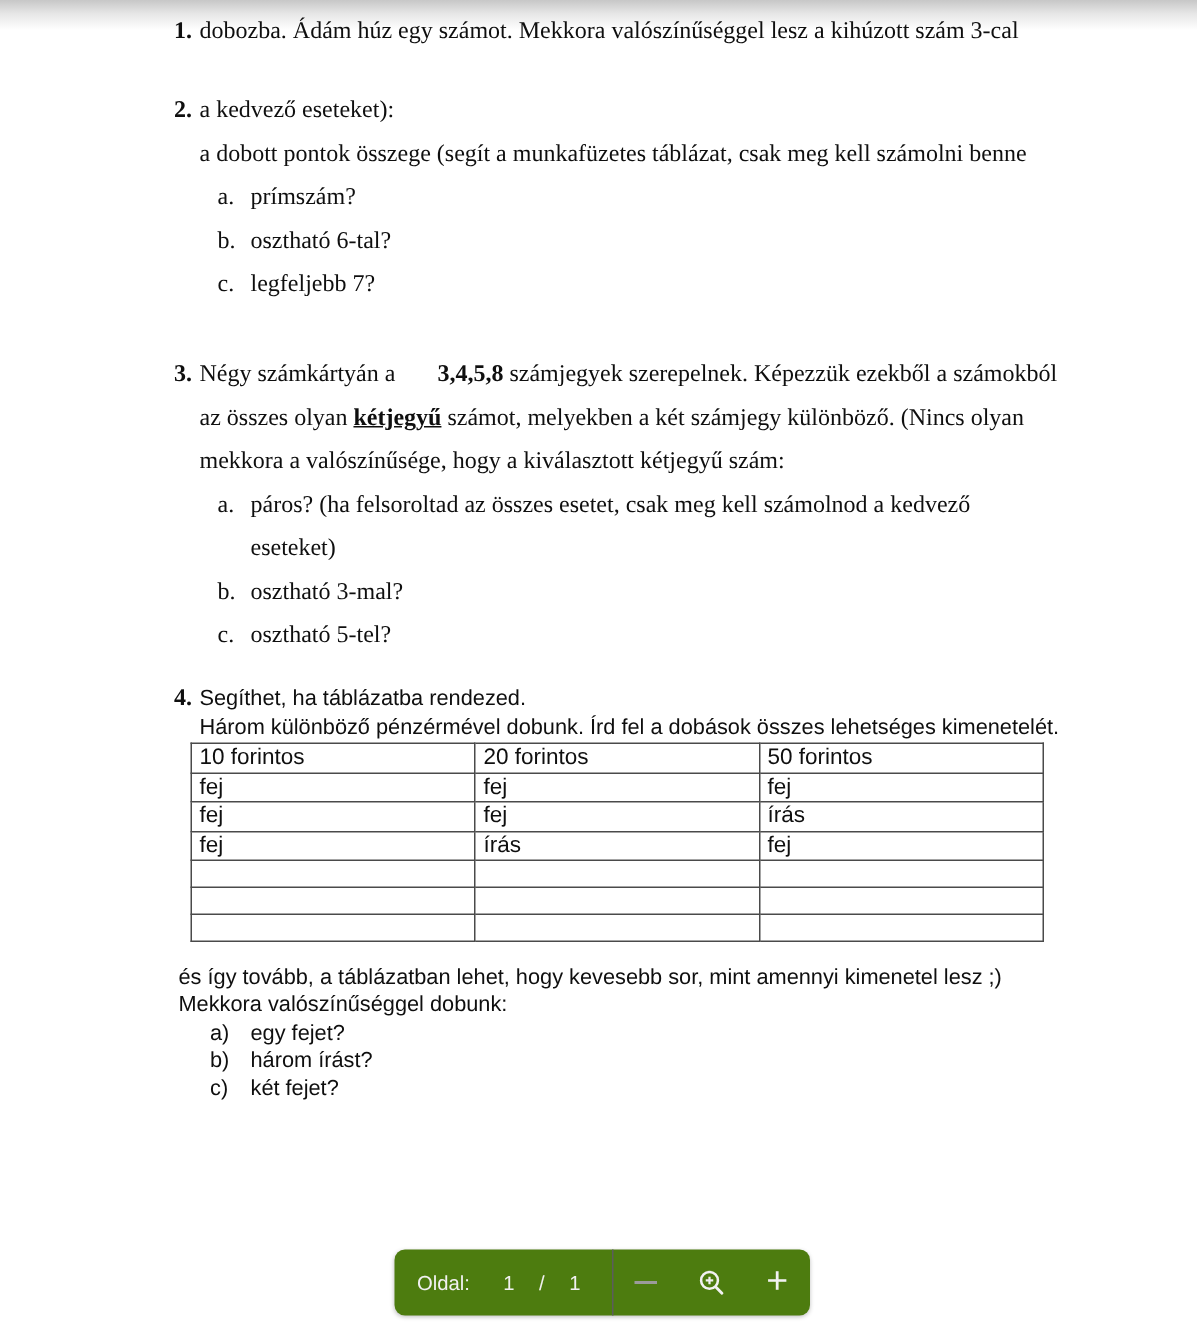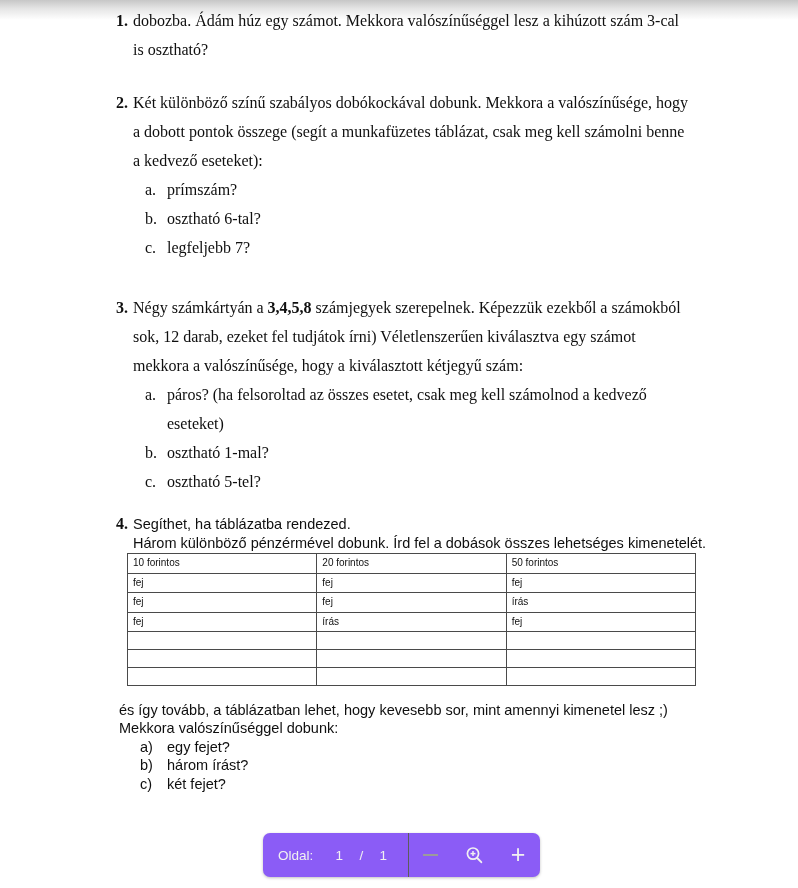--- a/index.html
+++ b/index.html
@@ -19,50 +19,50 @@
     position: absolute; top: 0; left: 116px; width: 682px;
   }
   
   .problem { font-size: 16px; line-height: 29px; }
   .p-row { display: flex; white-space: nowrap; }
   .p-num { font-weight: bold; width: 17px; flex: 0 0 17px; }
   .p-body { flex: 1; }
   .line { white-space: nowrap; }
   .sub-item { display: flex; margin-left: 29px; white-space: nowrap; }
   .sub-label { width: 22px; flex: 0 0 22px; }
-  .bold { font-weight: bold; }
+  .bold { font-weight: bold; margin-left: 24px; }
   .bold-underline { font-weight: bold; text-decoration: underline; }
   
   .problem4 { font-size: 14.5px; line-height: 18.5px; font-family: "Liberation Sans", sans-serif; }
   .problem4 .p-num { font-family: "Liberation Serif", serif; font-size: 16px; width: 17px; flex: 0 0 17px; }
   .coin-table {
     border-collapse: collapse;
     margin-left: 11px;
     margin-top: 1px;
     width: 569px;
     table-layout: fixed;
     font-family: "Liberation Sans", sans-serif;
-    font-size: 10px;
+    font-size: 15px;
   }
   .coin-table td {
     border: 1px solid #4a4a4a;
     height: 17.9px;
     padding: 0 0 0 5px;
     vertical-align: middle;
     white-space: nowrap;
     overflow: hidden;
   }
   .after-table { margin-top: 15px; }
   .p4-item { display: flex; margin-left: 24px; white-space: nowrap; }
   .p4-item .sub-label { width: 27px; flex: 0 0 27px; }
   
   .toolbar {
     position: absolute; left: 263px; top: 833px;
     width: 277px; height: 44px;
-    background: #8b5cf6;
+    background: #4d7c0f;
     border-radius: 7px;
     display: flex; align-items: center;
     font-family: "Liberation Sans", sans-serif;
     color: #f1f1f1;
     font-size: 13.5px;
     box-shadow: 0 1px 3px rgba(0,0,0,0.25);
   }
   .tb-left { display: flex; align-items: center; gap: 0; padding-left: 15px; width: 145px; }
   .tb-page-label { margin-right: 14px; }
   .tb-num { width: 24px; text-align: center; background: transparent; border: none; color: #f1f1f1; font-size: 13.5px; font-family: "Liberation Sans", sans-serif; }
@@ -82,32 +82,30 @@
 
 <div class="top-shadow"></div>
 
 <div class="doc">
 
   <div class="problem" style="margin-top:6px;">
     <div class="p-row">
       <span class="p-num">1.</span>
       <div class="p-body">
         <div class="line">dobozba. Ádám húz egy számot. Mekkora valószínűséggel lesz a kihúzott szám 3-cal</div>
-        <div class="line">is osztható?</div>
       </div>
     </div>
   </div>
 
   <div class="problem" style="margin-top:24px;">
     <div class="p-row">
       <span class="p-num">2.</span>
       <div class="p-body">
-        <div class="line">Két különböző színű szabályos dobókockával dobunk. Mekkora a valószínűsége, hogy</div>
+        <div class="line">a kedvező eseteket):</div>
         <div class="line">a dobott pontok összege (segít a munkafüzetes táblázat, csak meg kell számolni benne</div>
-        <div class="line">a kedvező eseteket):</div>
       </div>
     </div>
     <div class="sub-item">
       <span class="sub-label">a.</span>
       <span>prímszám?</span>
     </div>
     <div class="sub-item">
       <span class="sub-label">b.</span>
       <span>osztható 6-tal?</span>
     </div>
@@ -115,34 +113,34 @@
       <span class="sub-label">c.</span>
       <span>legfeljebb 7?</span>
     </div>
   </div>
 
   <div class="problem" style="margin-top:31px;">
     <div class="p-row">
       <span class="p-num">3.</span>
       <div class="p-body">
         <div class="line"><span>Négy számkártyán a </span><span class="bold">3,4,5,8</span><span> számjegyek szerepelnek. Képezzük ezekből a számokból</span></div>
-        <div class="line">sok, 12 darab, ezeket fel tudjátok írni) Véletlenszerűen kiválasztva egy számot</div>
+        <div class="line"><span>az összes olyan </span><span class="bold-underline">kétjegyű</span><span> számot, melyekben a két számjegy különböző. (Nincs olyan</span></div>
         <div class="line">mekkora a valószínűsége, hogy a kiválasztott kétjegyű szám:</div>
       </div>
     </div>
     <div class="sub-item">
       <span class="sub-label">a.</span>
       <div>
         <div class="line">páros? (ha felsoroltad az összes esetet, csak meg kell számolnod a kedvező</div>
         <div class="line">eseteket)</div>
       </div>
     </div>
     <div class="sub-item">
       <span class="sub-label">b.</span>
-      <span>osztható 1-mal?</span>
+      <span>osztható 3-mal?</span>
     </div>
     <div class="sub-item">
       <span class="sub-label">c.</span>
       <span>osztható 5-tel?</span>
     </div>
   </div>
 
   <div class="problem4" style="margin-top:19px;">
     <div class="p-row">
       <span class="p-num">4.</span>

